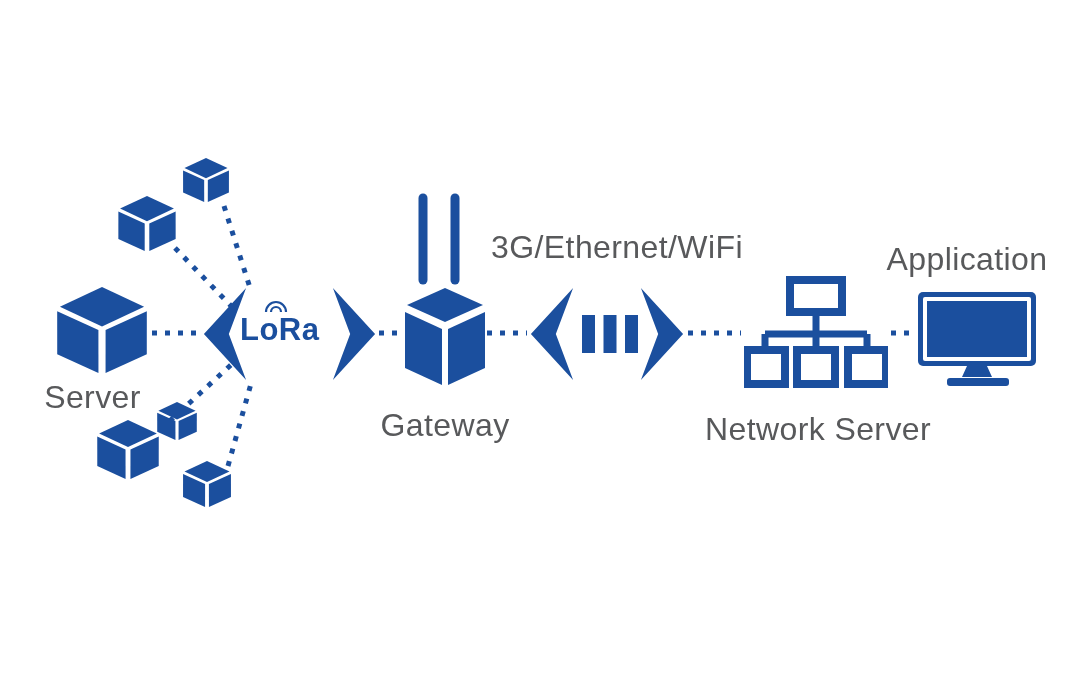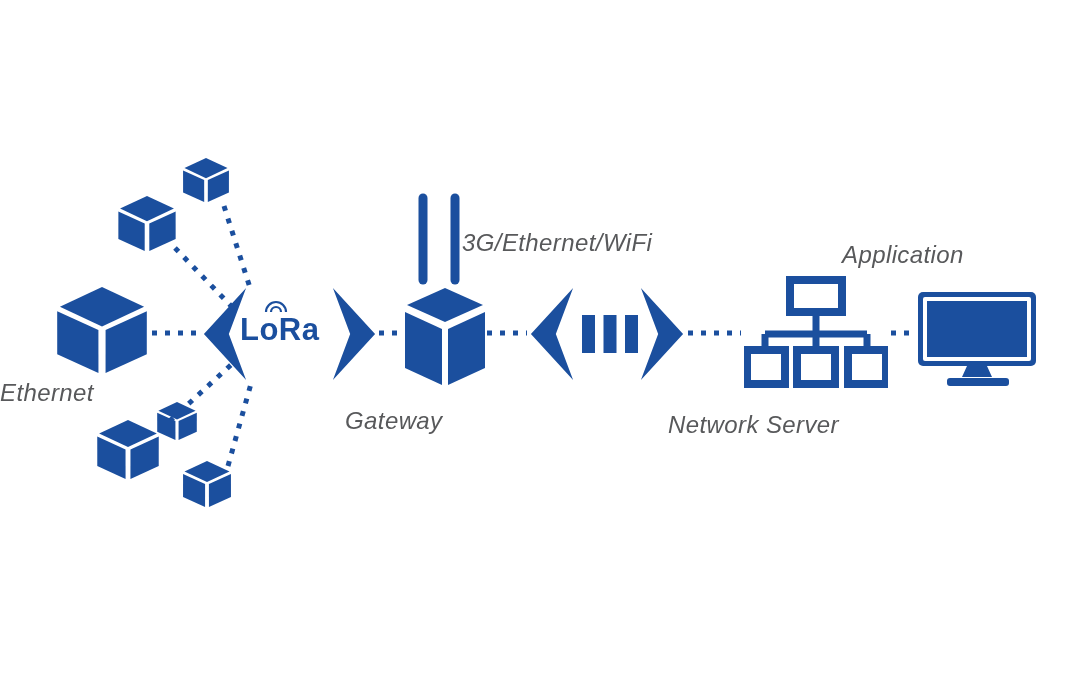--- a/index.html
+++ b/index.html
@@ -4,21 +4,21 @@
 <style>
   * { margin:0; padding:0; box-sizing:border-box; }
   html,body { background:#ffffff; }
   #canvas {
     position:relative; width:1080px; height:675px; background:var(--bg,#ffffff);
     font-family:"Liberation Sans", sans-serif; overflow:hidden;
   }
   .abs { position:absolute; }
   .label {
     color:var(--label,#58595b);
-    font-size:24px; letter-spacing:0.4px; text-align:left; white-space:nowrap;font-style:italic;
+    font-size:32px; letter-spacing:0.4px; text-align:center; white-space:nowrap;
   }
   .lora-text {
     color:var(--primary,#1b4f9e);
     font-size:31px; font-weight:700; letter-spacing:0.5px;
   }
   .fillp  { fill:var(--primary,#1b4f9e); }
   .nofill { fill:none; }
   .fillw  { fill:#ffffff; }
   .strokep{ stroke:var(--primary,#1b4f9e); }
   svg { display:block; }
@@ -78,21 +78,21 @@
     </svg>
   </div>
   <div class="abs" style="left:183px;top:461px">
     <svg width="48" height="46" viewBox="0 0 100 96">
       <polygon class="fillp" points="50,0 97,22 50,44 3,22"></polygon>
       <polygon class="fillp" points="0,27 46,48 46,96 0,75"></polygon>
       <polygon class="fillp" points="54,48 100,27 100,75 54,96"></polygon>
     </svg>
   </div>
 
-  <div class="abs label" style="left:0px;top:379px;width:185px">Ethernet</div>
+  <div class="abs label" style="left:0px;top:379px;width:185px">Server</div>
 
   <div class="abs" style="left:202px;top:287px">
     <svg width="46" height="94" viewBox="0 0 48 96">
       <polygon class="fillp" points="46,0 2,48 46,96 28,48"></polygon>
     </svg>
   </div>
 
   <div class="abs" style="left:262px;top:299px">
     <svg width="28" height="13" viewBox="0 0 28 13">
       <g class="strokep nofill" stroke-width="2.2" stroke-linecap="round">

